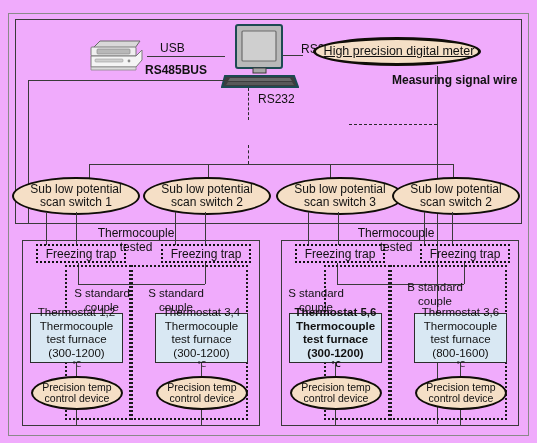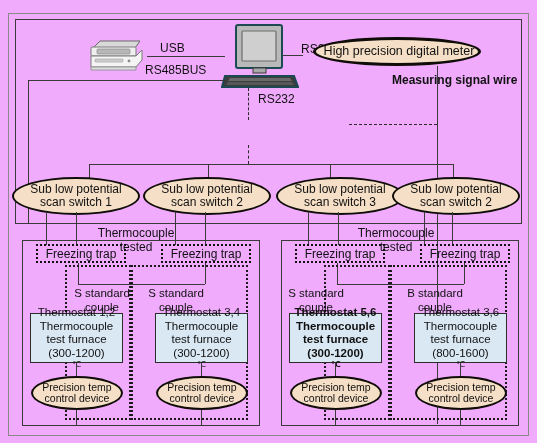--- a/index.html
+++ b/index.html
@@ -73,29 +73,29 @@
 
       <path d="M4 52 L73 52 L77 63 L1 63 Z" fill="#3d3d3d" stroke="#1d4a52" stroke-width="2"></path>
       <path d="M9 54 L69 54 L71 57 L7 57 Z" fill="#6a6a6a"></path>
       <path d="M7 58 L71 58 L73 61 L5 61 Z" fill="#585858"></path>
     </svg>
   </div>
 
   <div class="line-h" style="left:147px;top:56px;width:78px;"></div>
   <div class="lbl" style="left:160px;top:41px;font-size:12px;">USB</div>
 
-  <div class="lbl" style="left:145px;top:63px;font-size:12px;font-weight:normal;">RS485BUS</div>
+  <div class="lbl" style="left:145px;top:63px;font-size:12px;font-weight:bold;">RS485BUS</div>
   <div class="line-h" style="left:28px;top:80px;width:197px;"></div>
   <div class="line-v" style="left:28px;top:80px;height:144px;"></div>
 
   <div class="lbl" style="left:301px;top:42px;font-size:12px;">RS232</div>
   <div class="line-h" style="left:283px;top:55px;width:20px;"></div>
 
   <div class="ell" style="left:313px;top:37px;width:168px;height:29px;font-size:12.5px;border-width:3px;">
-    <span style="transform:translateX(2px);">High precision digital meter</span>
+    <span style="transform:translateX(2px);text-decoration:underline;">High precision digital meter</span>
   </div>
 
   <div class="line-v" style="left:437px;top:66px;height:358px;"></div>
   <div class="lbl" style="left:392px;top:73px;font-size:12px;font-weight:bold;">Measuring signal wire</div>
 
   <div class="dash-v" style="left:248px;top:88px;height:32px;"></div>
   <div class="lbl" style="left:258px;top:92px;font-size:12px;">RS232</div>
 
 
   <div class="dash-h" style="left:349px;top:124px;width:88px;"></div>
@@ -216,21 +216,21 @@
   <div class="line-h" style="left:337px;top:284px;width:127px;"></div>
   <div class="line-v" style="left:464px;top:263px;height:21px;"></div>
 
   <div class="rect dotted" style="left:324px;top:265px;width:66px;height:155px;"></div>
   <div class="rect dotted" style="left:390px;top:265px;width:117px;height:155px;"></div>
 
   <div class="lbl" style="left:286px;top:287px;font-size:11.5px;text-align:center;width:60px;line-height:1.18;">
     <div>S standard</div>
     <div>couple</div>
   </div>
-  <div class="lbl" style="left:405px;top:287px;font-size:11.5px;text-align:center;width:60px;line-height:1.18;">
+  <div class="lbl" style="left:405px;top:281px;font-size:11.5px;text-align:center;width:60px;line-height:1.18;">
     <div>B standard</div>
     <div>couple</div>
   </div>
 
   <div class="furnace" style="left:289px;top:313px;width:93px;height:50px;font-size:11.5px;font-weight:bold;">
     <span>Thermostat 5,6</span>
     <span>Thermocouple</span>
     <span>test furnace</span>
     <span>
       <span>(300-1200)</span>

